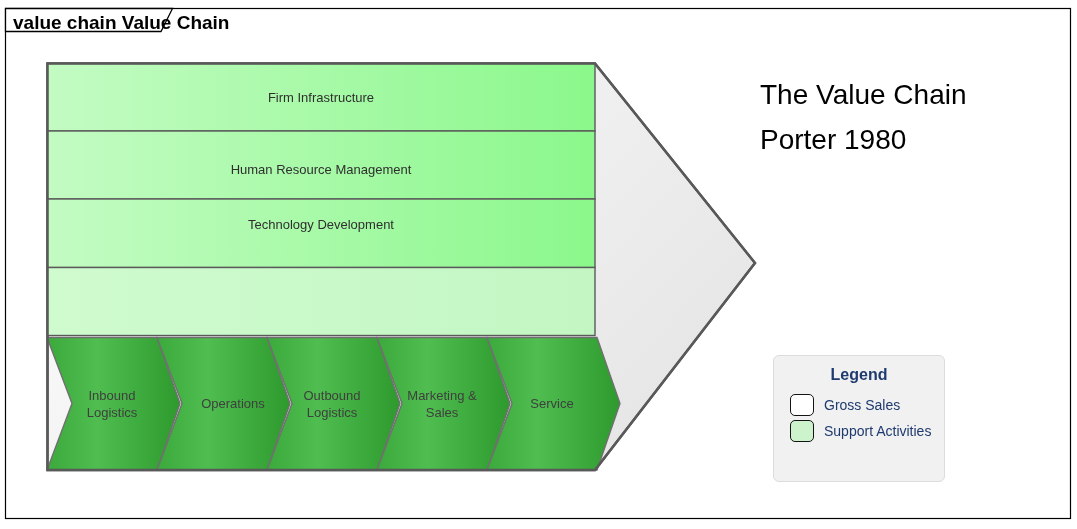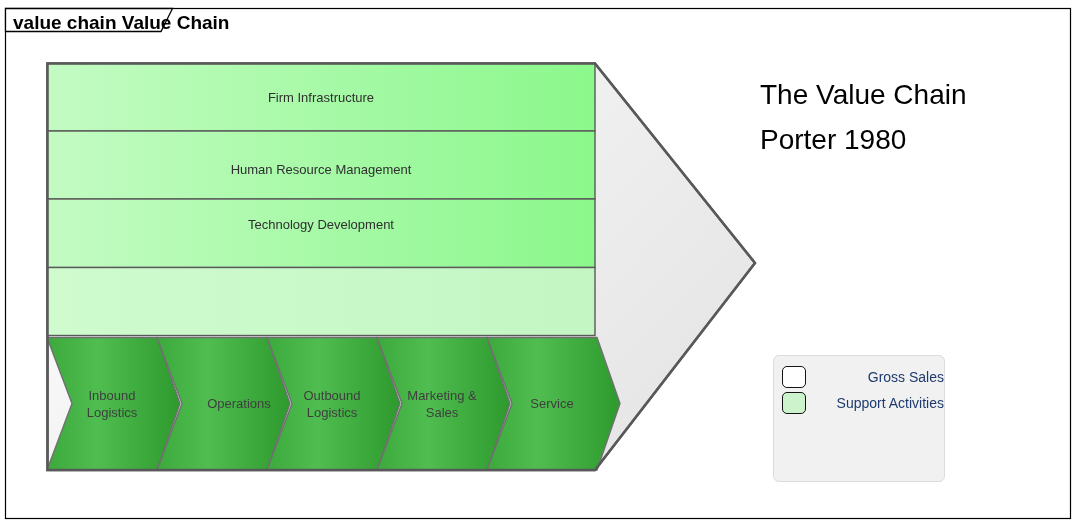--- a/index.html
+++ b/index.html
@@ -25,21 +25,21 @@
   }
   .legend{
     position:absolute;left:773px;top:355px;width:172px;height:127px;
     background:#f1f1f1;border:1px solid #dcdcdc;border-radius:6px;box-sizing:border-box;
   }
   .legend-title{
     margin-top:10px;text-align:center;font-size:16px;font-weight:bold;color:#1e3a6e;
   }
   .legend-rows{margin-top:8px;}
   .legend-row{
-    display:flex;align-items:center;height:26px;padding-left:8px;justify-content:space-between;
+    display:flex;align-items:center;height:26px;padding-left:16px;
   }
   .legend-swatch{
     width:24px;height:22px;border:1.5px solid #141414;border-radius:5px;
     box-sizing:border-box;margin-right:10px;flex:0 0 auto;
   }
   .legend-label{font-size:14px;color:#1e3a6e;}
 </style>
 </head>
 <body>
 
@@ -88,31 +88,32 @@
   </svg>
 
   <div class="label tab-label">value chain Value Chain</div>
 
   <div class="label band-label" style="top:63.5px;height:67.5px;">Firm Infrastructure</div>
   <div class="label band-label" style="top:131px;height:76px;">Human Resource Management</div>
   <div class="label band-label" style="top:199px;height:51px;">Technology Development</div>
 
   <div class="label chevron-label" style="left:57px;">Inbound
 Logistics</div>
-  <div class="label chevron-label" style="left:184px;">Operations</div>
+  <div class="label chevron-label" style="left:178px;">Operations</div>
   <div class="label chevron-label" style="left:277px;">Outbound
 Logistics</div>
   <div class="label chevron-label" style="left:497px;">Service</div>
   <div class="label chevron-label" style="left:387px;">Marketing &amp;
 Sales</div>
 
   <div class="label diagram-title">The Value Chain
 Porter 1980</div>
 
   <div class="legend">
+    <div class="legend-title">Legend</div>
     <div class="legend-rows">
       <div class="legend-row">
         <span class="legend-swatch" style="background-color: rgb(255, 255, 255);"></span>
         <span class="legend-label">Gross Sales</span>
       </div>
       <div class="legend-row">
         <span class="legend-swatch" style="background-color: rgb(205, 243, 205);"></span>
         <span class="legend-label">Support Activities</span>
       </div>
     </div>

